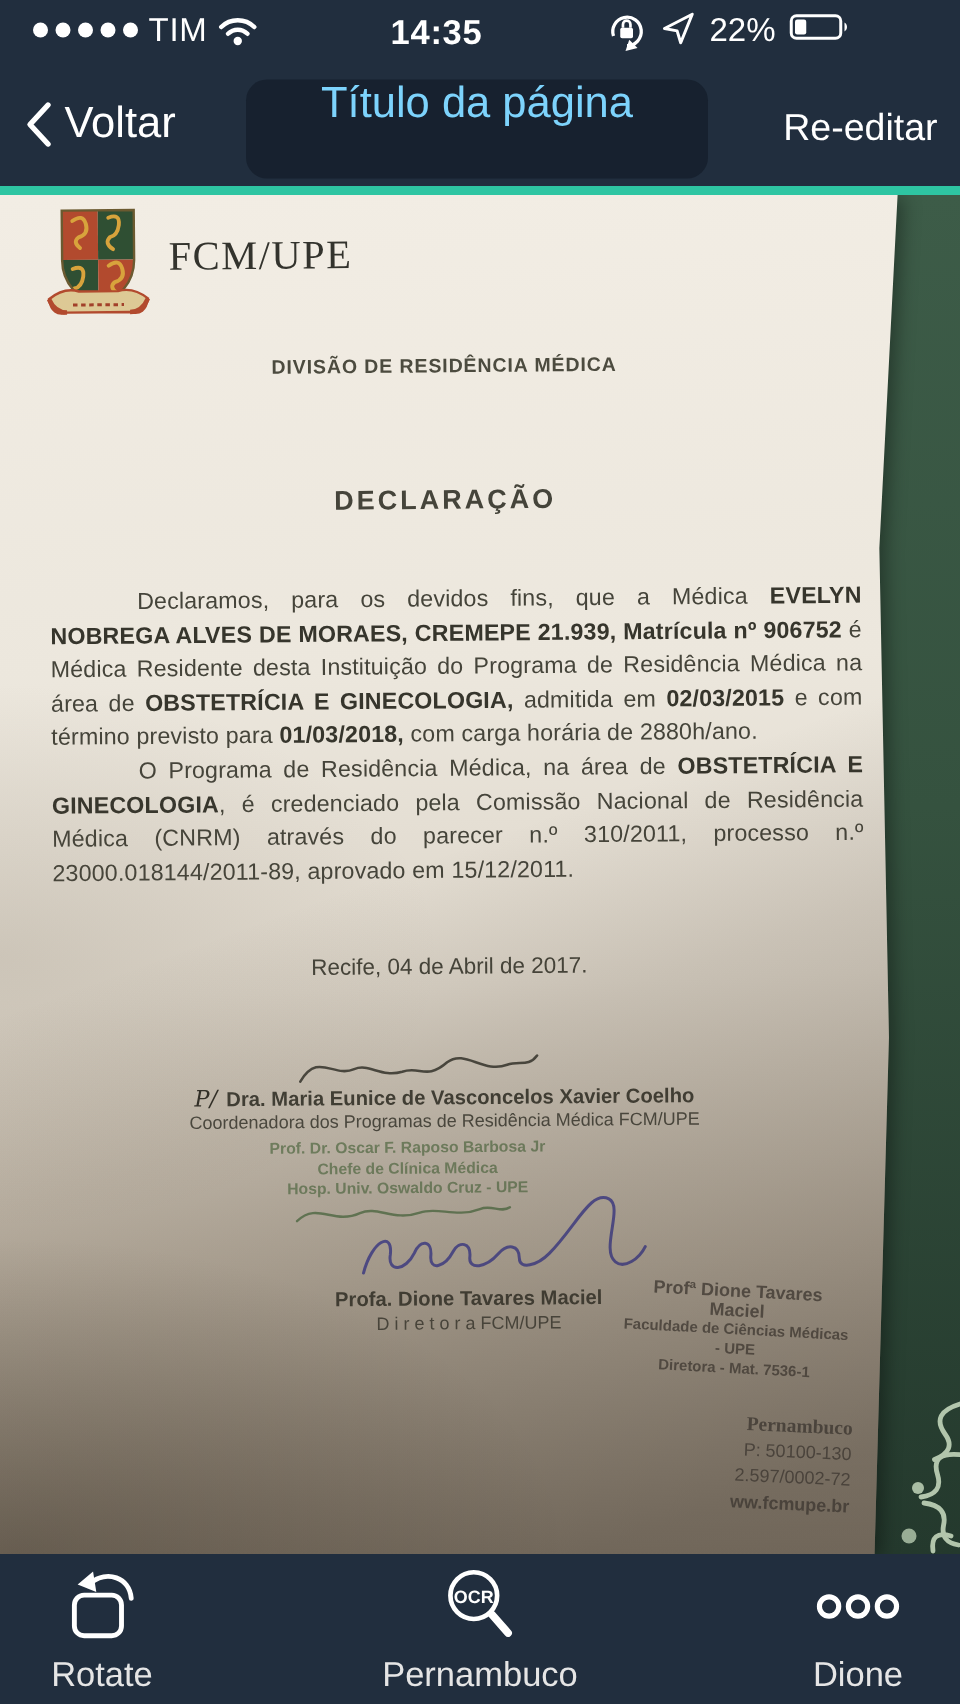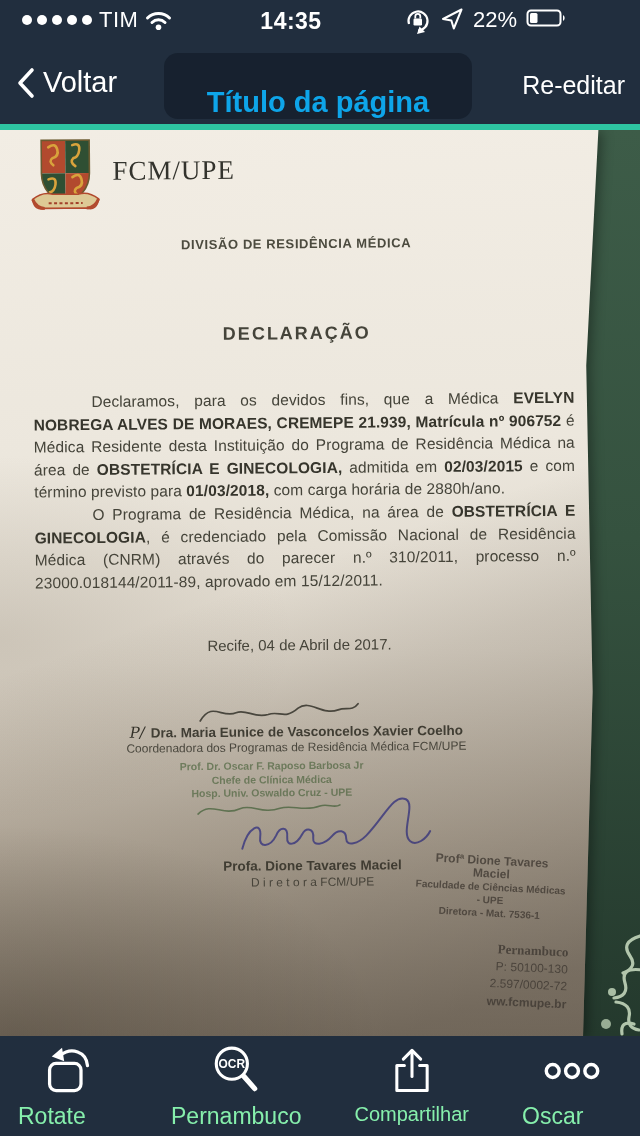--- a/index.html
+++ b/index.html
@@ -29,22 +29,22 @@
 
   
   .nav-bar { position: absolute; top: 40px; left: 0; width: 640px; height: 84px; }
   .nav-back {
     position: absolute; left: 16px; top: 26px; display: flex; align-items: center; gap: 8px;
     color: #fff; font-size: 29px; cursor: pointer;
   }
   .nav-title-box {
     position: absolute; left: 164px; top: 13px; width: 308px; height: 66px;
     background: rgba(10,18,28,0.45); border-radius: 14px;
-    display: flex; align-items: flex-end; justify-content: center;
-    color: #0ea5e9; font-size: 29px; font-weight: bold;
+    display: flex; align-items: flex-start; justify-content: center;
+    color: #7dd3fc; font-size: 29px;
   }
   .nav-reedit { position: absolute; right: 15px; top: 31px; color: #fff; font-size: 25px; cursor: pointer; }
   .teal-line { position: absolute; top: 124px; left: 0; width: 640px; height: 6px; background: #2ec5a2; }
 
   
   .photo {
     position: absolute; top: 130px; left: 0; width: 640px; height: 906px;
     background: linear-gradient(180deg, #3d5c48 0%, #35523f 45%, #24392d 100%);
     overflow: hidden;
   }
@@ -103,23 +103,23 @@
     transform: rotate(45deg); z-index: 1;
   }
   .tooltip .tail-cover { position: absolute; left: 40px; bottom: -3px; width: 44px; height: 6px; background: #38cba7; }
 
   
   .toolbar {
     position: absolute; top: 1036px; left: 0; width: 640px; height: 100px;
     background: #212e3e; z-index: 50; display: flex; justify-content: space-between;
     padding: 6px 18px 0;
   }
-  .tb-item { display: flex; flex-direction: column; gap: 3px; min-width: 100px; cursor: pointer; }
+  .tb-item { display: flex; flex-direction: column; align-items: center; gap: 3px; min-width: 100px; cursor: pointer; }
   .tb-icon { height: 58px; display: flex; align-items: center; justify-content: center; }
-  .tb-label { color: #86efac; font-size: 23px; }
+  .tb-label { color: #e5e5e5; font-size: 23px; }
   .tb-label.small { font-size: 20px; }
 </style>
 </head>
 <body>
 
 <div class="screen">
 
   <div class="status-bar">
     <div class="sb-left">
       <span class="sig-dots">
@@ -280,37 +280,25 @@
         <svg width="54" height="54" viewBox="0 0 52 52">
           <circle cx="22" cy="19" r="15" fill="none" stroke="#fff" stroke-width="3"></circle>
           <path d="M33.5,31 L44,43" stroke="#fff" stroke-width="5" stroke-linecap="round"></path>
           <text x="22" y="23.5" text-anchor="middle" font-family="Liberation Sans, sans-serif" font-size="11.5" font-weight="bold" fill="#fff">OCR</text>
         </svg>
       </div>
       <span class="tb-label">Pernambuco</span>
     </div>
     <div class="tb-item">
       <div class="tb-icon">
-        <svg width="52" height="52" viewBox="0 0 48 48">
-          <g stroke="#fff" stroke-width="2.8" fill="none" stroke-linecap="round" stroke-linejoin="round">
-            <path d="M17,19 H10 V42 H38 V19 H31"></path>
-            <path d="M24,29 V5.5"></path>
-            <path d="M16,13 L24,5 L32,13"></path>
-          </g>
-        </svg>
-      </div>
-      <span class="tb-label small">Compartilhar</span>
-    </div>
-    <div class="tb-item">
-      <div class="tb-icon">
         <svg width="60" height="52" viewBox="0 0 56 48">
           <g fill="none" stroke="#fff" stroke-width="3.2">
             <circle cx="10" cy="24" r="6"></circle>
               <circle cx="28" cy="24" r="6"></circle>
               <circle cx="46" cy="24" r="6"></circle>
           </g>
         </svg>
       </div>
-      <span class="tb-label">Oscar</span>
+      <span class="tb-label">Dione</span>
     </div>
   </div>
 
 </div>
 
 </body></html>

